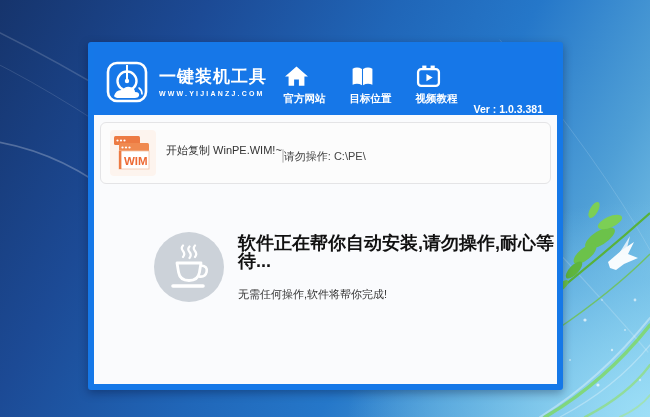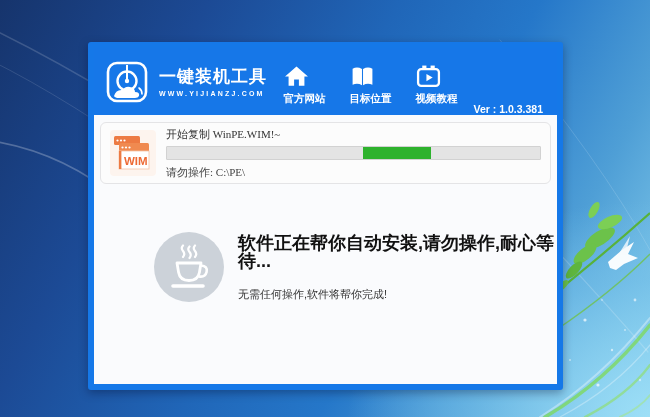--- a/index.html
+++ b/index.html
@@ -42,21 +42,21 @@
   .version { font-size:10.5px; font-weight:bold; margin-left:16px; margin-right:4px;
     align-self:flex-end; white-space:nowrap; }
 
   
   .progress-panel {
     margin:7px 6px 0 6px; background:#fcfcfc;
     border:1px solid #e4e4e6; border-radius:6px;
     padding:8px 9px; display:flex; align-items:center; gap:10px; height:62px;
   }
   .wim-icon { width:46px; height:46px; flex-shrink:0; }
-  .progress-right { flex:1; display:flex; flex-direction:column;font-family:Liberation Serif, serif; }
+  .progress-right { flex:1; display:flex; flex-direction:row; }
   .status-text { font-size:11px; color:#333; line-height:13px; }
   .progress-track {
     position:relative; height:14px; margin-top:5px;
     background:#e4e4e4; border:1px solid #d2d2d2; border-radius:1px; overflow:hidden;
   }
   .progress-marquee { position:absolute; top:0; height:100%; }
   .target-text { font-size:11px; color:#444; margin-top:6px; line-height:13px; }
 
   
   .message-area { display:flex; align-items:center; gap:14px; margin:48px 0 0 60px; }

